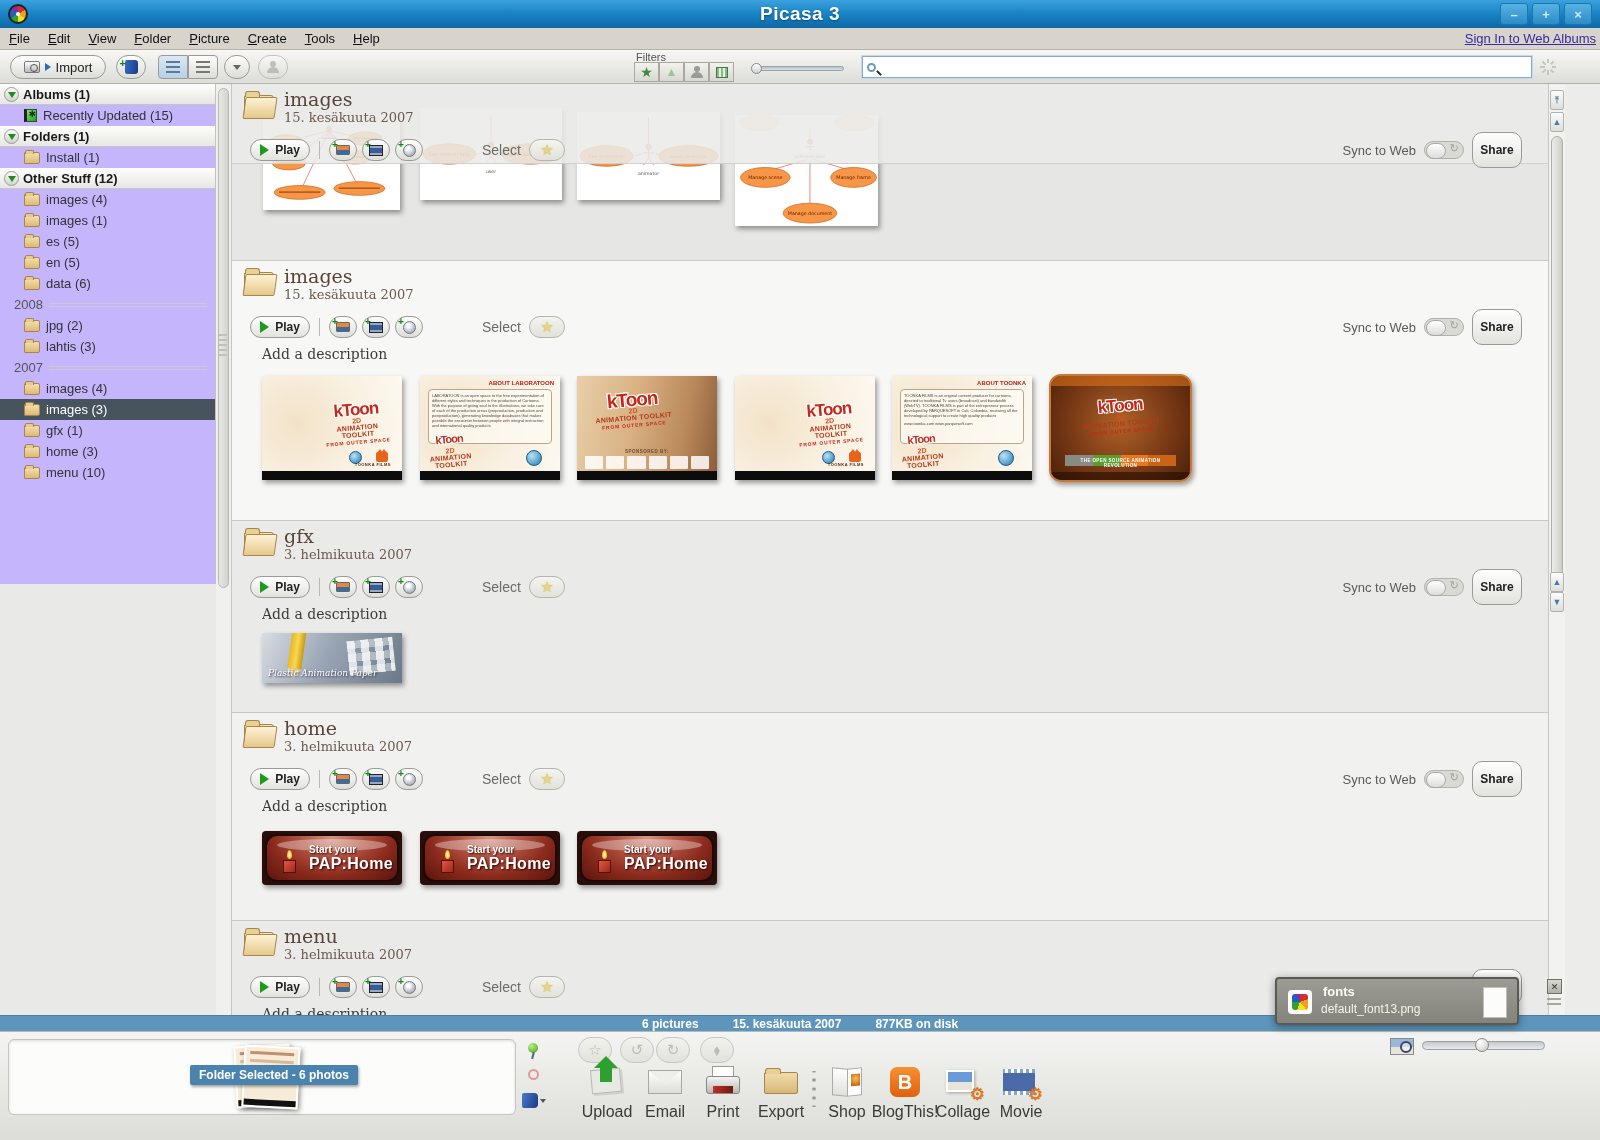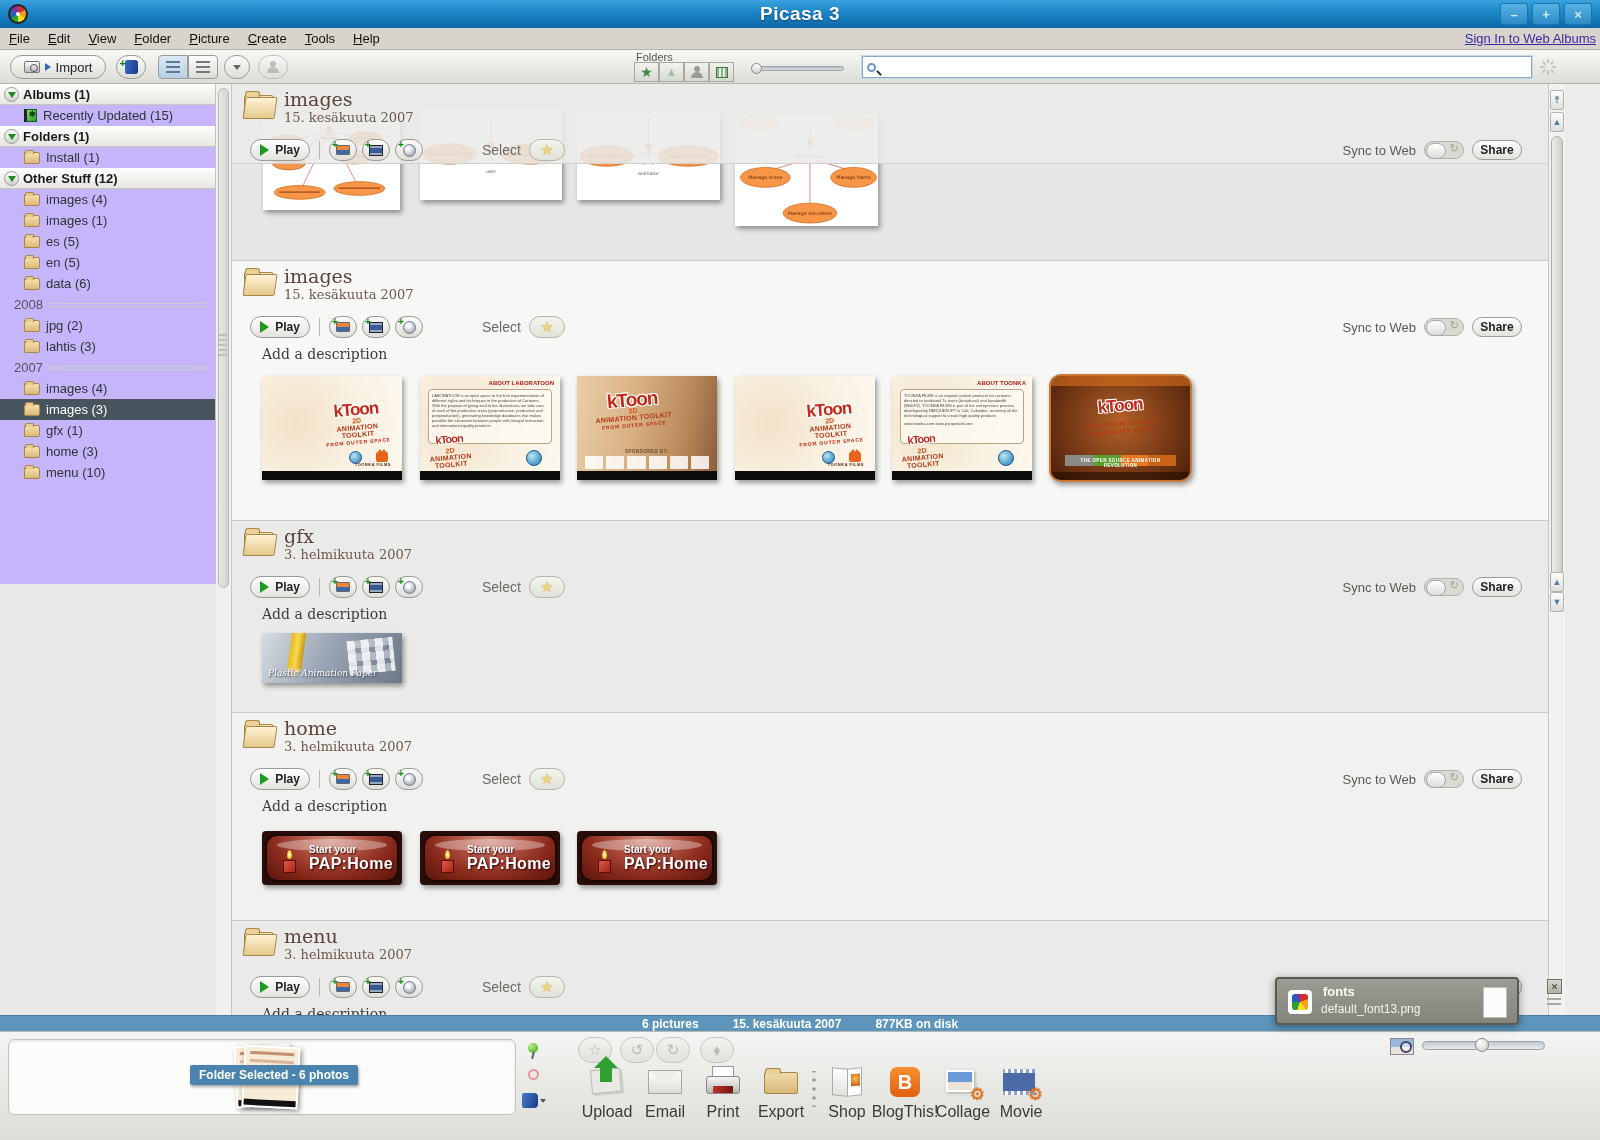--- a/index.html
+++ b/index.html
@@ -120,21 +120,21 @@
   .mini-plus { position:absolute; left:2px; top:-1px; color:#0a8a0a; font-weight:bold; font-size:10px; }
   .select-label { margin-left:54px; font-size:14px; color:#6a6a66; }
   .star-pill { margin-left:8px; width:36px; height:22px; border:1px solid #b4b4ae; border-radius:11px;
     background:linear-gradient(#f4f4f0,#e2e2da); display:flex; align-items:center; justify-content:center;
     color:#e8d488; font-size:15px; text-shadow:0 0 1px #b8a040; }
   .gc-right { position:absolute; right:26px; top:0; height:28px; display:flex; align-items:center; gap:8px; }
   .sync-label { font-size:13px; color:#5a5a56; }
   .sync-toggle { width:40px; height:18px; border-radius:9px; background:#dadad4; border:1px solid #b2b2ac; position:relative; }
   .sync-toggle:before { content:""; position:absolute; left:1px; top:1px; width:18px; height:14px; border-radius:8px; background:linear-gradient(#fff,#dcdcda); border:1px solid #aaa; }
   .sync-toggle:after { content:"↻"; position:absolute; right:4px; top:0px; font-size:11px; color:#a2a29c; }
-  .share-btn { width:50px; height:20px; border:1px solid #9a9a96; border-radius:10px;
+  .share-btn { width:50px; height:36px; border:1px solid #9a9a96; border-radius:10px;
     background:linear-gradient(#fefefe,#e2e2de); font-size:12px; font-weight:bold; color:#222;
     display:flex; align-items:center; justify-content:center; }
   .desc { position:absolute; left:30px; top:85px; font-family:"DejaVu Serif",serif; font-size:14px; color:#3c3c3a; }
   .grp-head.overlay { position:absolute; left:0; top:0; width:100%; height:80px; background:rgba(234,234,232,.87); z-index:2; border-bottom:1px solid #d0d0cc; }
   .thumb { position:absolute; background:#fff; box-shadow:2px 3px 5px rgba(0,0,0,.38); z-index:1; overflow:hidden; }
 
   
   .kt-cream { background:radial-gradient(circle at 25% 45%, #f3e2c8 0%, #f9f1e2 55%, #fdf9f0 100%); }
   .blackbar { position:absolute; left:0; bottom:0; width:100%; height:9px; background:#0c0c0c; }
   .ktl { position:absolute; transform:rotate(-5deg); text-align:center; color:#c4281a; font-weight:bold; }
@@ -301,21 +301,21 @@
     <div class="tb-btn" id="view-tree">
         <span class="lines-ic gray"></span>
       </div>
     <div class="tb-btn" id="view-drop">
         <span class="down-arrow"></span>
       </div>
     <div class="tb-btn" id="people-btn">
         <span class="person-ic"></span>
       </div>
 
-    <div id="filters-label">Folders</div>
+    <div id="filters-label">Filters</div>
     <div id="filter-group">
       <div class="filt-btn">
           <span class="f-star">★</span>
         </div>
       <div class="filt-btn">
           <span class="f-up">▲</span>
         </div>
       <div class="filt-btn">
           <span class="person-ic" style="filter:hue-rotate(0deg)"></span>
         </div>

